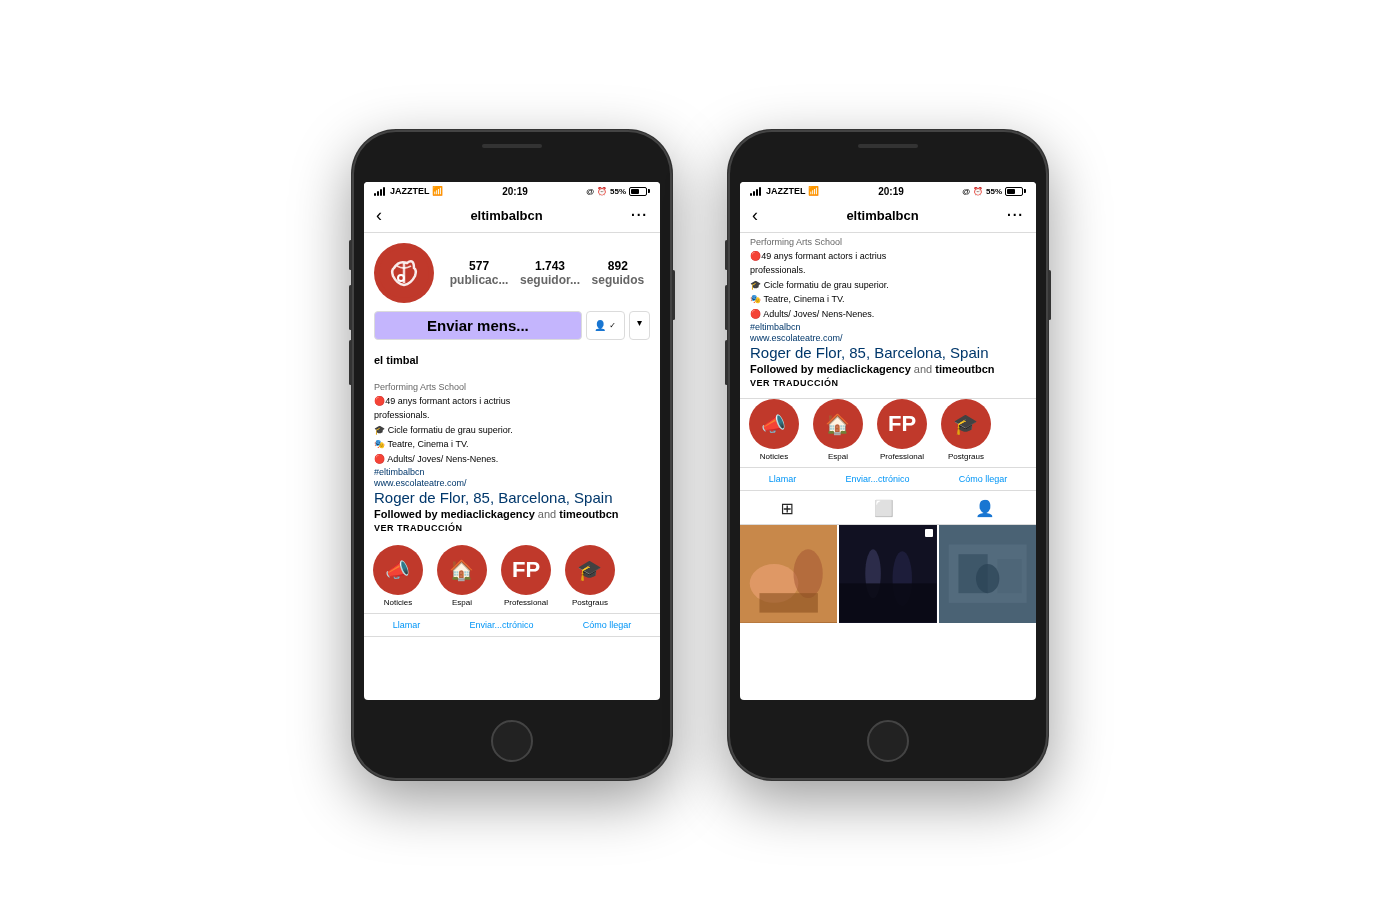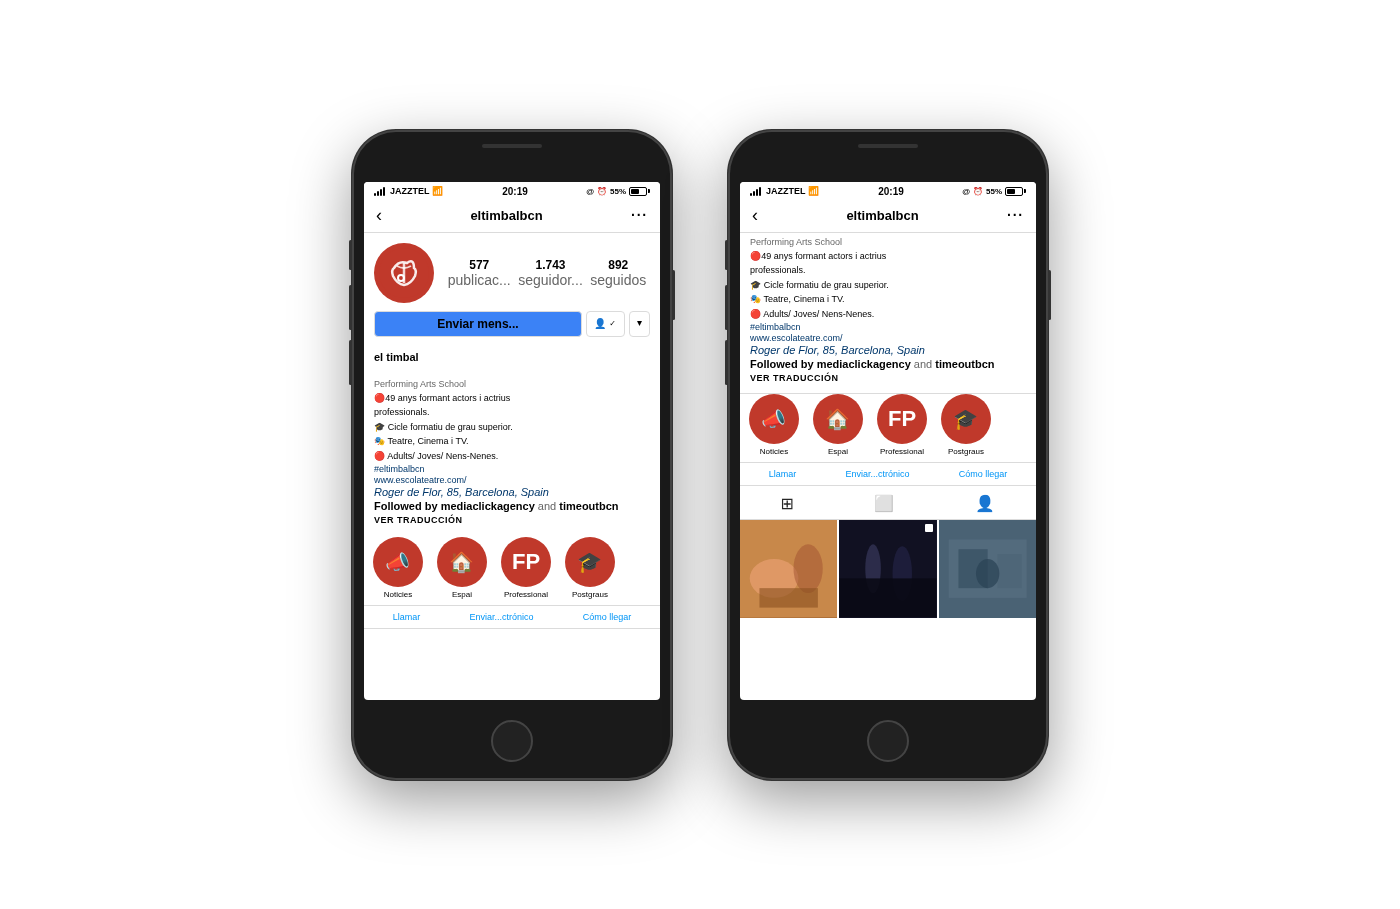--- a/index.html
+++ b/index.html
@@ -201,34 +201,35 @@
       align-items: center;
       font-size: 9px;
     }
     .stat-num {
       font-size: 12px;
       font-weight: 600;
       color: #000;
     }
     .stat-label {
       color: #666;
-      font-size: 14px;
+      font-size: 12px;
+      font-weight: bold;
     }
     .action-buttons {
       display: flex;
       gap: 4px;
       margin-bottom: 8px;
     }
     .btn-enviar {
       flex: 1;
-      background: #3b82f6;
+      background: #c4b5fd;
       border: 1px solid #dbdbdb;
       border-radius: 4px;
       padding: 5px 6px;
-      font-size: 12px;
+      font-size: 15px;
       font-weight: 600;
       text-align: center;
       color: #000;
     }
     .btn-follow {
       background: #fff;
       border: 1px solid #dbdbdb;
       border-radius: 4px;
       padding: 5px 8px;
       font-size: 10px;
@@ -265,24 +266,23 @@
       color: #000;
       line-height: 1.4;
       margin-bottom: 2px;
     }
     .bio-link {
       font-size: 9px;
       color: #00376b;
       margin-bottom: 1px;
     }
     .bio-location {
-      font-size: 11px;
+      font-size: 15px;
       color: #00376b;
       margin-bottom: 2px;
-      font-style: italic;
     }
     .bio-followed {
       font-size: 11px;
       color: #666;
       margin-bottom: 3px;
     }
     .bio-followed span {
       font-weight: 700;
       color: #000;
     }

